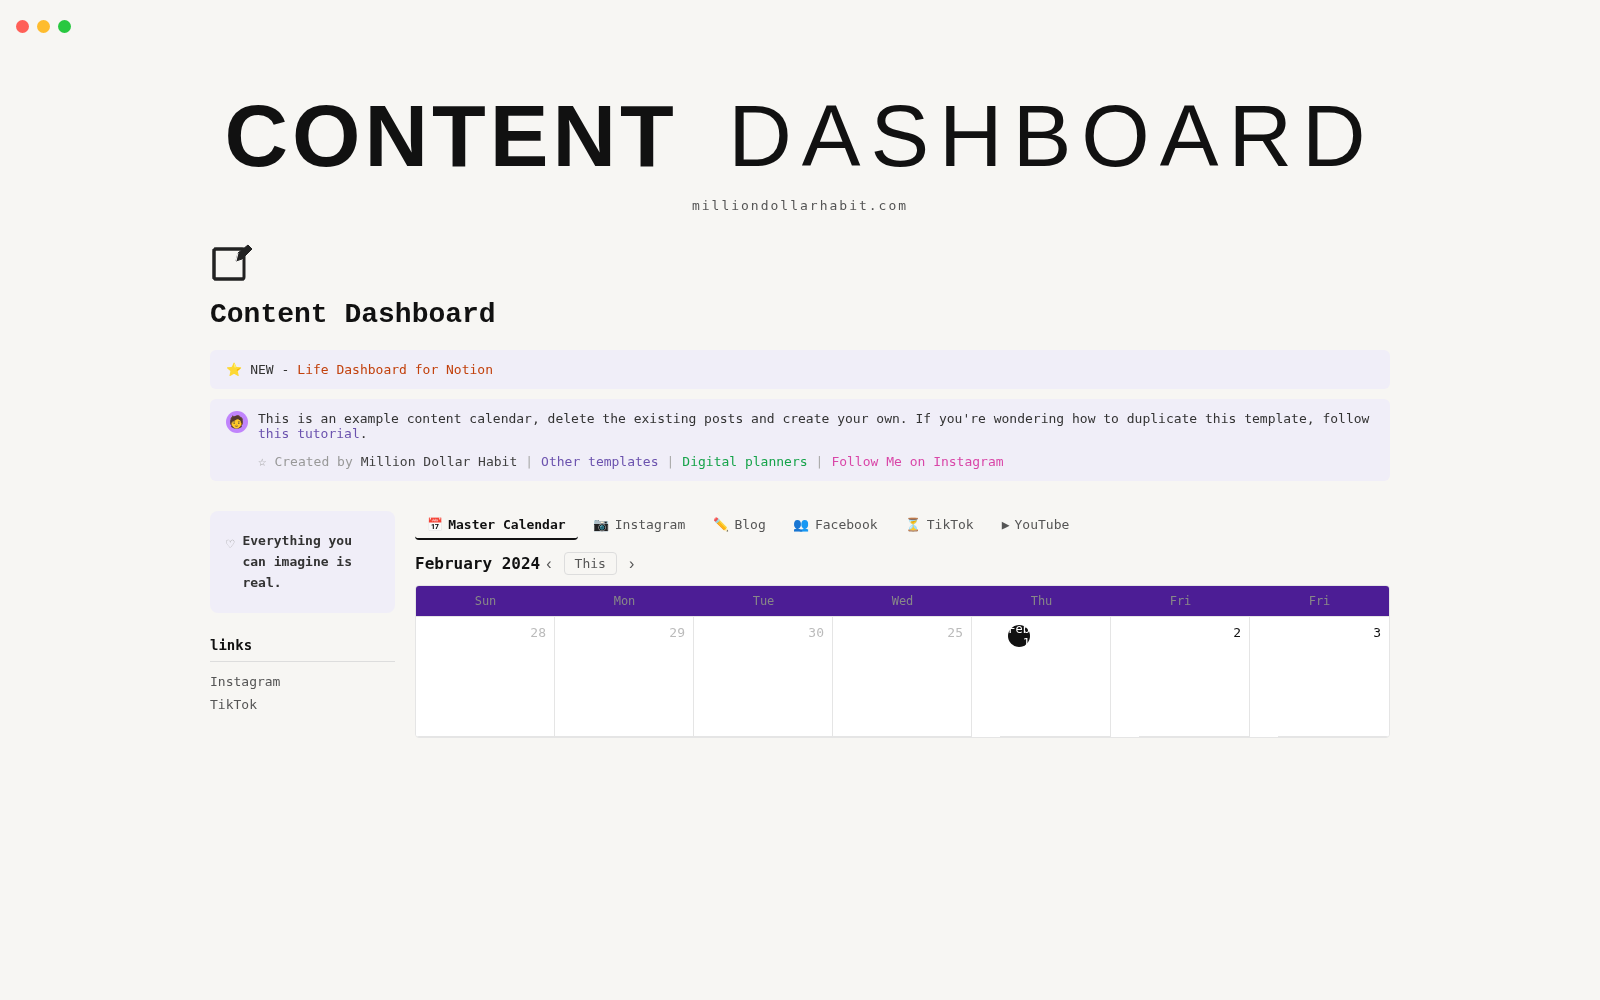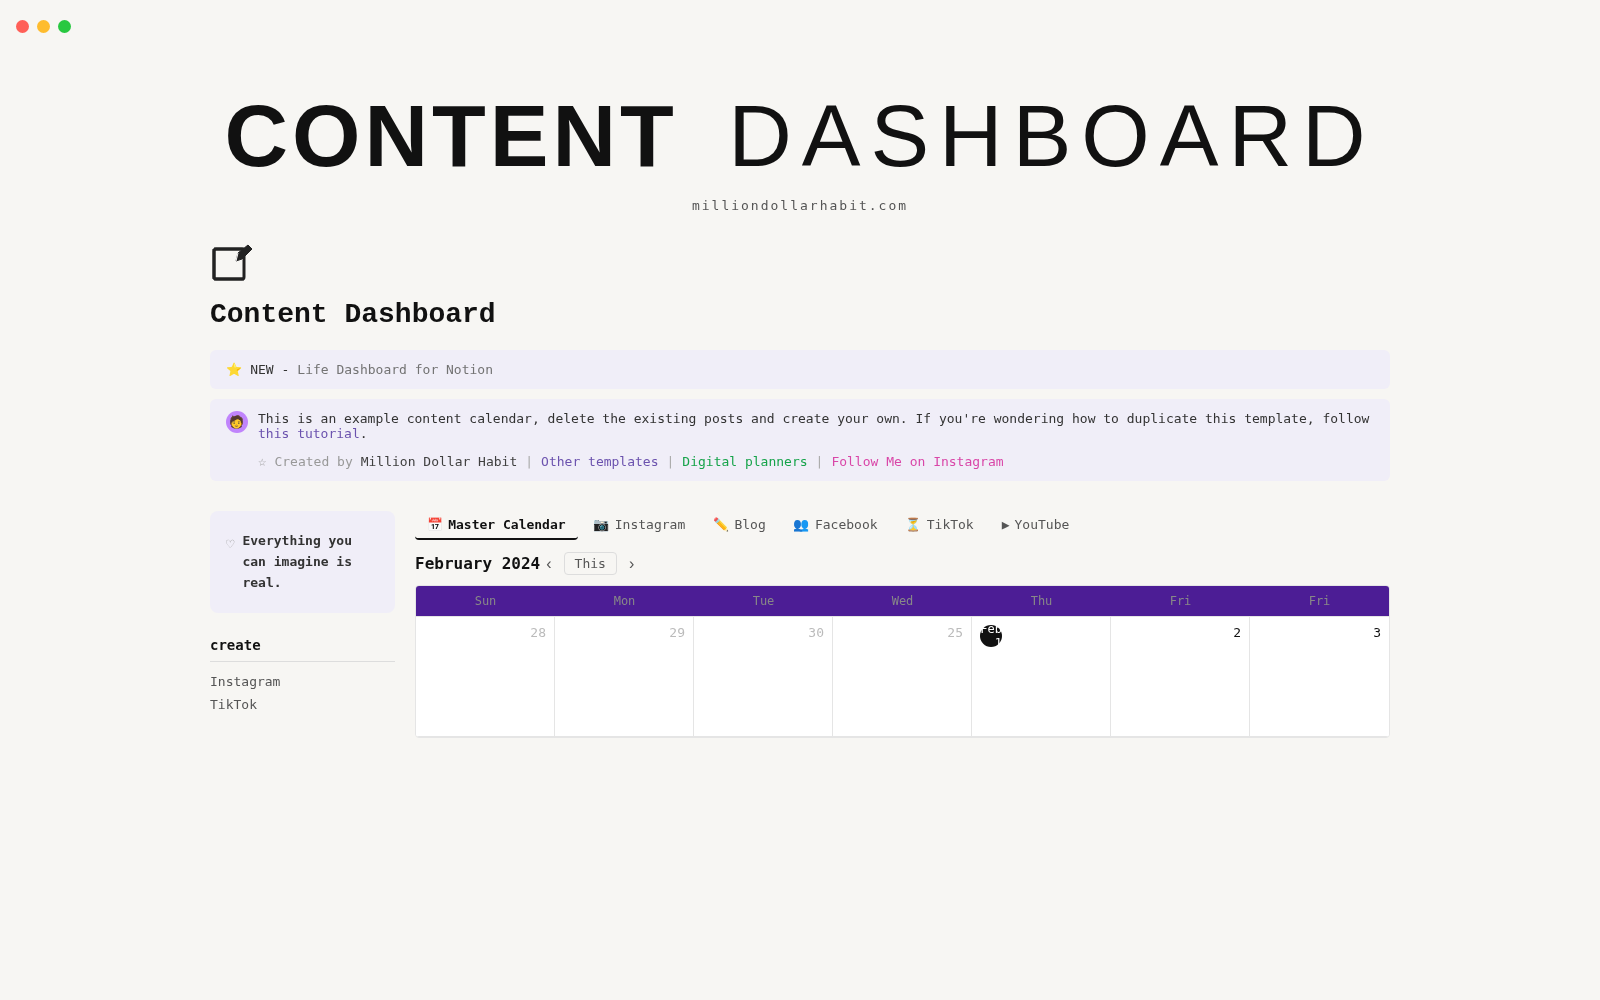--- a/index.html
+++ b/index.html
@@ -94,21 +94,21 @@
       font-size: 13px;
       font-family: monospace;
       color: #333;
     }
     .banner-new {
       display: flex;
       align-items: center;
       gap: 8px;
     }
     .banner-new a {
-      color: #737373;
+      color: #c2410c;
       text-decoration: none;
     }
     .banner-info {
       display: flex;
       flex-direction: column;
       gap: 8px;
     }
     .banner-info-row {
       display: flex;
       align-items: flex-start;
@@ -280,21 +280,21 @@
     .cal-cell {
       border-right: 1px solid #e5e5e5;
       border-bottom: 1px solid #e5e5e5;
       min-height: 120px;
       padding: 8px;
       font-size: 13px;
       font-family: monospace;
       color: #bbb;
     }
     .cal-cell:nth-child(7n) { border-right: none; }
-    .cal-cell.current-month { color: #111; }
+    .cal-cell.current-month { color: #111; margin-left: 28px; }
     .cal-cell.today .cal-cell-num {
       background: #111;
       color: #fff;
       border-radius: 50%;
       width: 22px; height: 22px;
       display: flex; align-items: center; justify-content: center;
       font-size: 12px;
     }
     .cal-cell-num { font-size: 13px; margin-bottom: 4px; text-align: right; }
   </style>
@@ -358,21 +358,21 @@
   </div>
 
   <div class="main-grid">
 
     <div class="sidebar">
       <div class="quote-box">
         <span class="quote-heart">♡</span>
         <span>Everything you can imagine is real.</span>
       </div>
       <div class="links-section">
-        <div class="links-title">create</div>
+        <div class="links-title">links</div>
         <hr class="links-divider">
         <div class="link-item">Instagram</div>
         <div class="link-item">TikTok</div>
       </div>
     </div>
 
     <div class="calendar-section">
 
       <div class="tabs">
         <div class="tab active">

